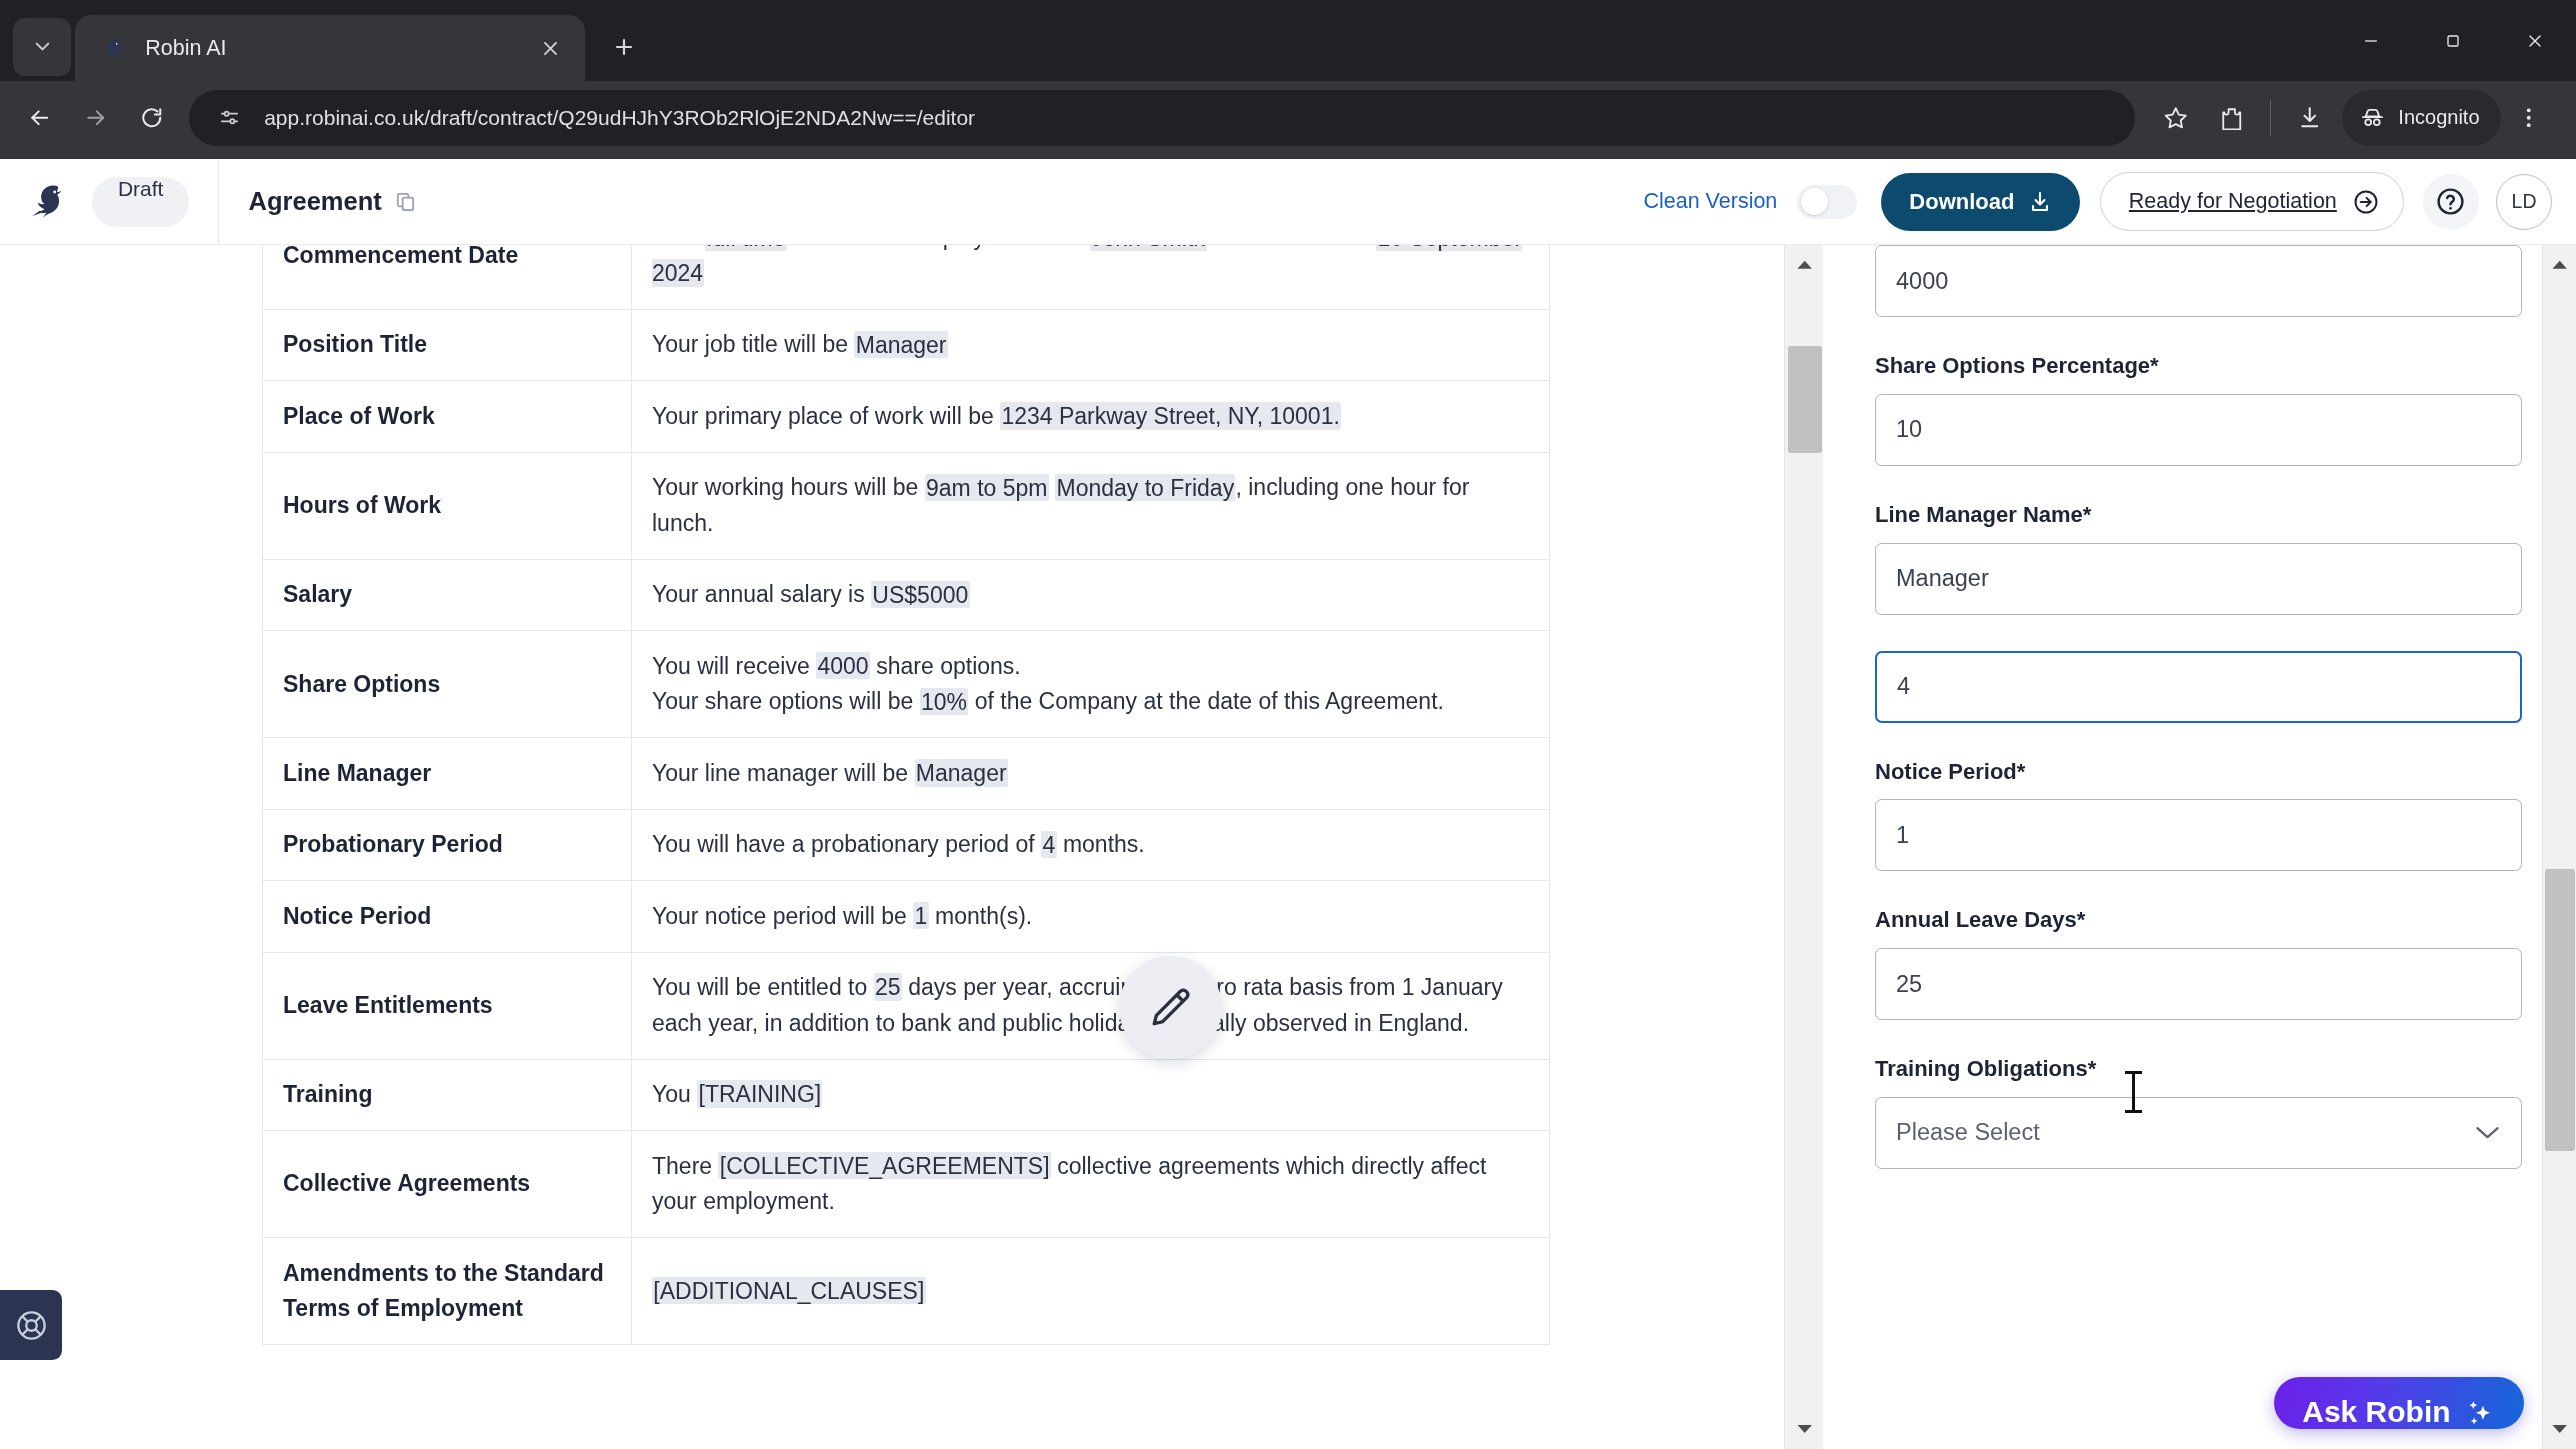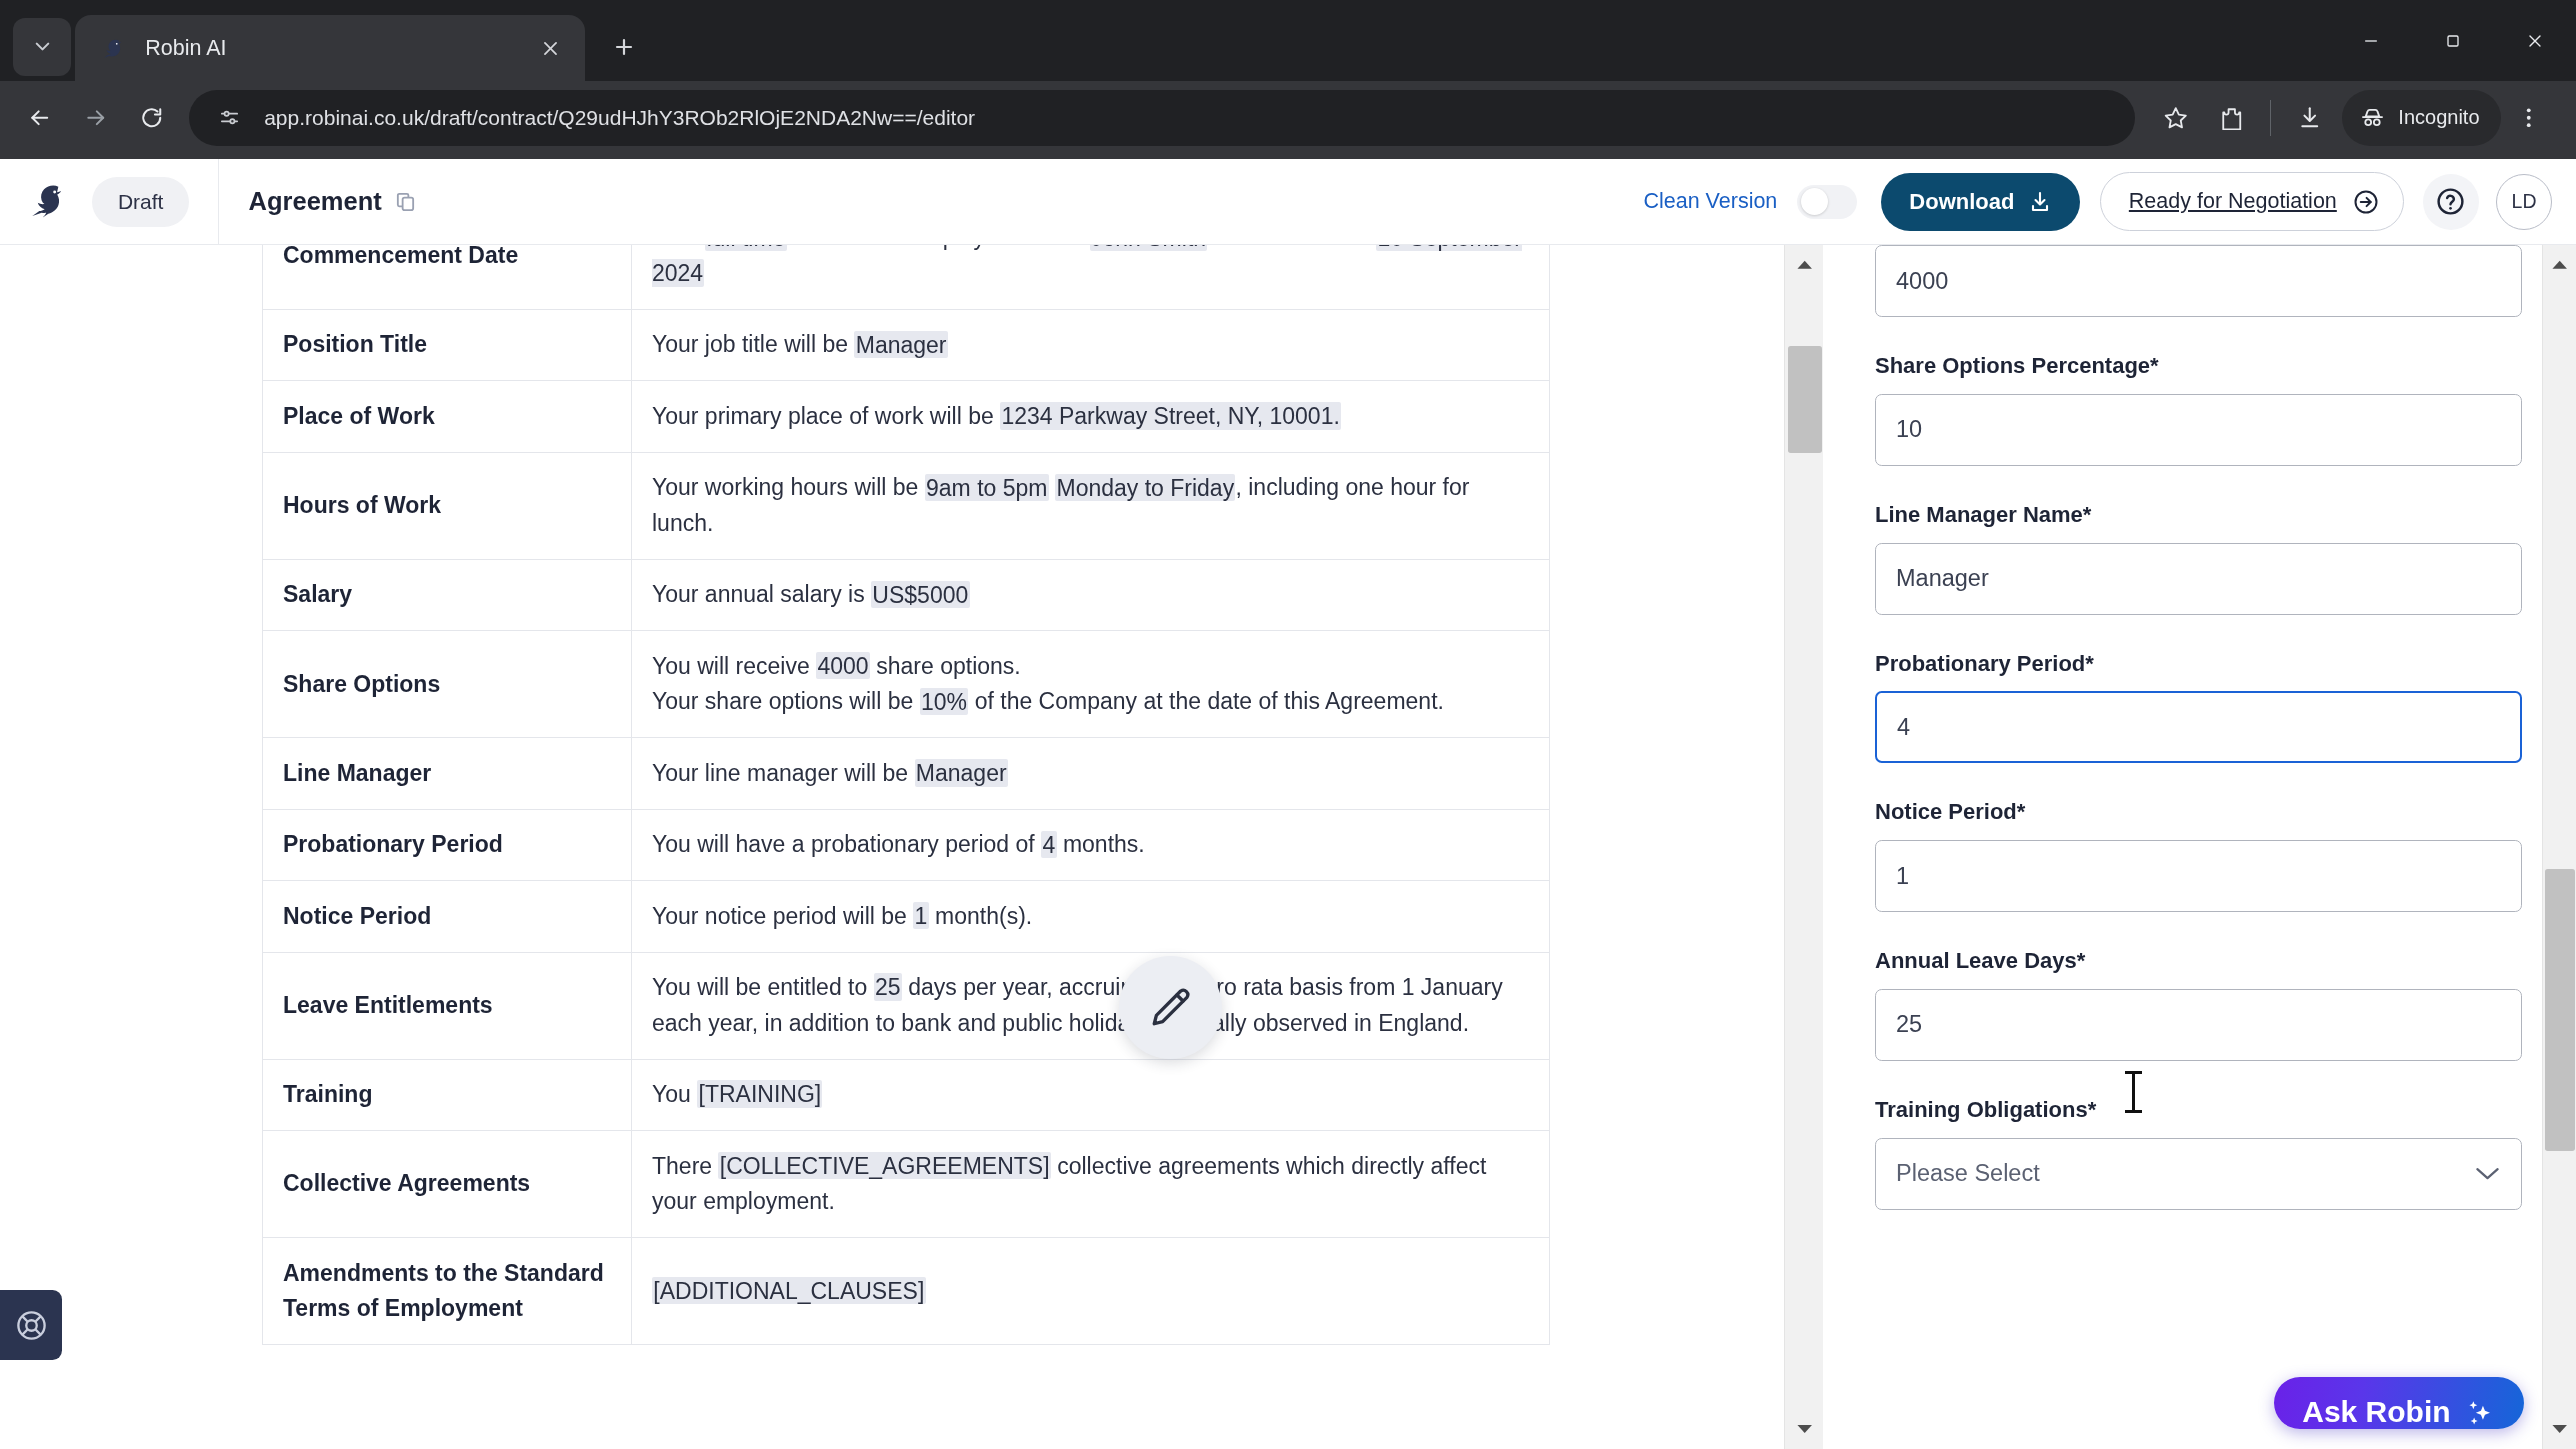--- a/index.html
+++ b/index.html
@@ -113,21 +113,21 @@
     background: #ffffff;
     display: flex; align-items: center;
     padding: 0 24px 0 27px;
     border-bottom: 0.7px solid #e8eaee;
     position: relative;
   }
   .logo-bird { width: 48px; height: 40px; flex: none; margin-right: 17.4px; }
   .draft-pill {
     height: 50px; padding: 0 25.5px;
     border-radius: 25px; background: #f0f1f4;
-    display: flex; align-items: center;
+    display: flex; 
     color: #2d3246; font-size: 21px;
     flex: none;
   }
   .hdr-divider { width: 0.7px; height: 86px; background: #e8eaee; margin: 0 29.5px; flex:none; }
   .doc-title {
     color: #1e2436; font-size: 25.5px; font-weight: 600;
     display: flex; align-items: center; flex: none;
   }
   .copy-icon { width: 23px; height: 23px; margin-left: 12px; }
   .hdr-spacer { flex: 1; }
@@ -605,21 +605,21 @@
   </div>
 
   <div id="form-pane">
     <div id="form-fields">
         <div class="field"><input class="field-input" type="text" value="4000" style=""></div>
         <div class="field-gap"></div>
         <div class="field"><label class="field-label">Share Options Percentage*</label><input class="field-input" type="text" value="10" style=""></div>
         <div class="field-gap"></div>
         <div class="field"><label class="field-label">Line Manager Name*</label><input class="field-input" type="text" value="Manager" style=""></div>
         <div class="field-gap"></div>
-        <div class="field"><label class="field-label">Probationary Period*</label><input class="field-input focused" type="text" value="4" style=""></div>
+        <div class="field"><input class="field-input focused" type="text" value="4" style=""></div>
         <div class="field-gap"></div>
         <div class="field"><label class="field-label">Notice Period*</label><input class="field-input" type="text" value="1" style=""></div>
         <div class="field-gap"></div>
         <div class="field"><label class="field-label">Annual Leave Days*</label><input class="field-input" type="text" value="25" style=""></div>
         <div class="field-gap"></div>
         <div class="field">
           <label class="field-label">Training Obligations*</label>
           <div class="field-select">
             <span>Please Select</span>
             <svg viewBox="0 0 24 14" fill="none" stroke="#5b6172" stroke-width="2" stroke-linecap="round" stroke-linejoin="round">

